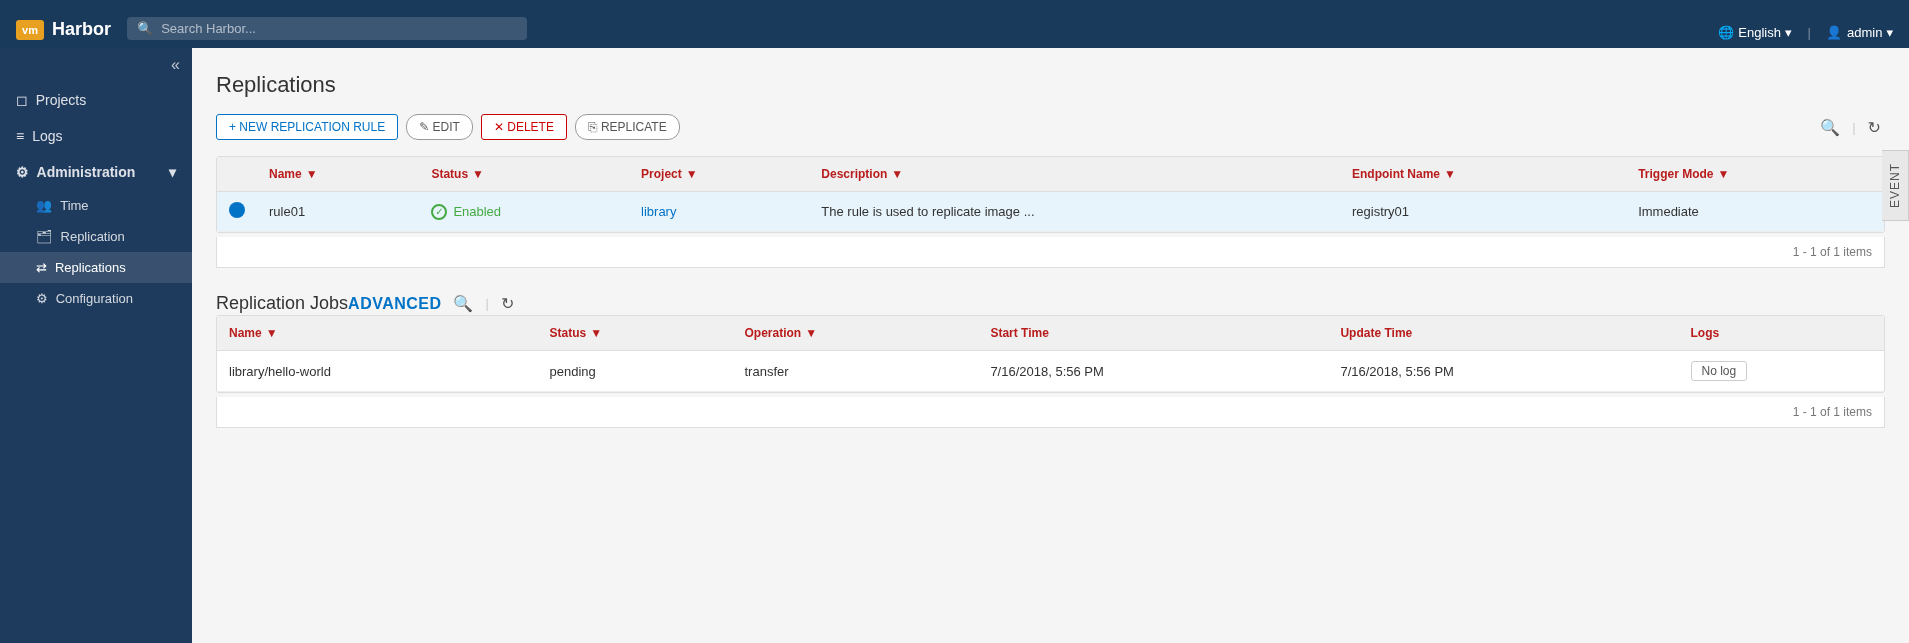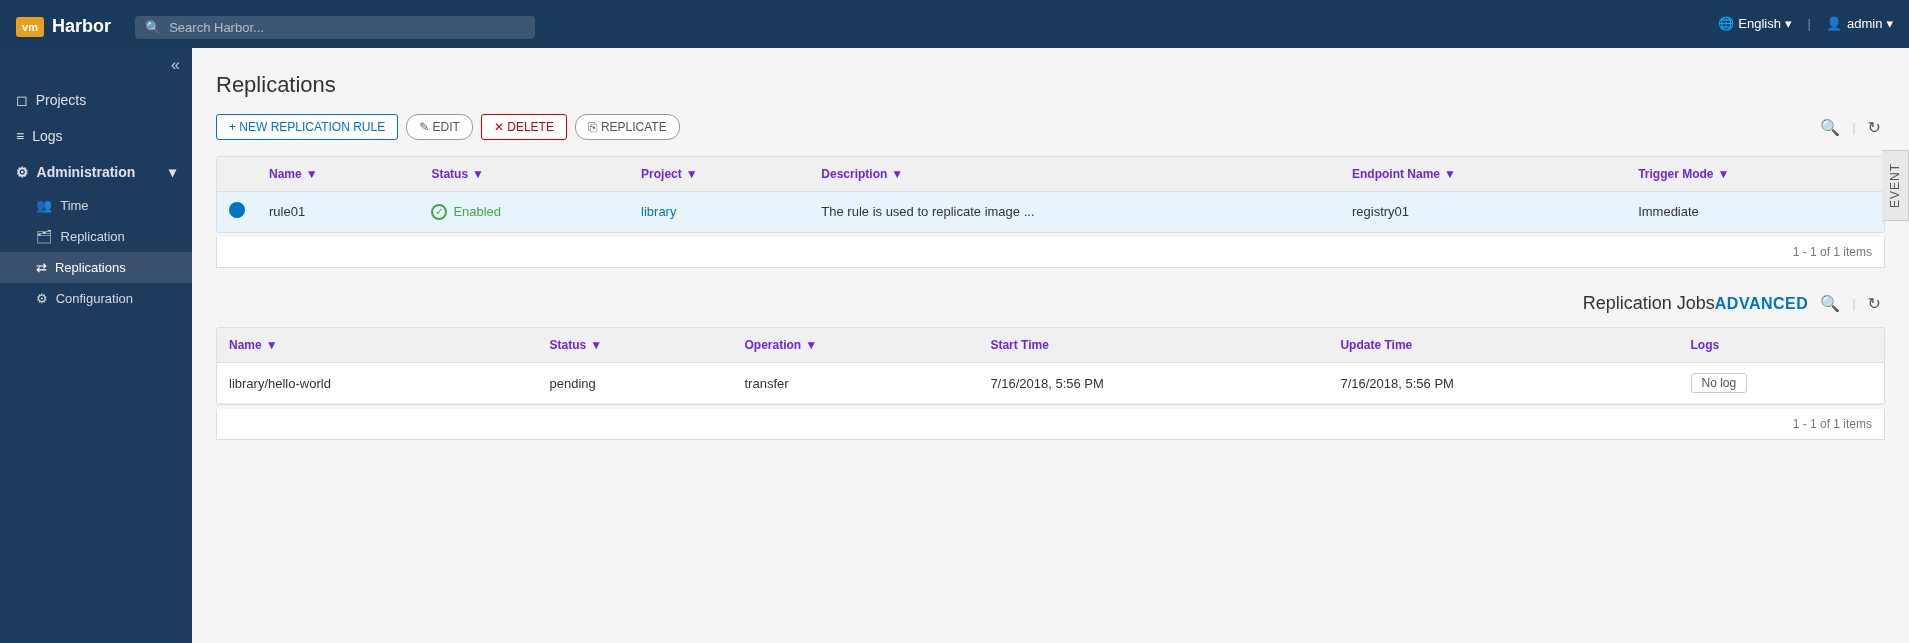--- a/index.html
+++ b/index.html
@@ -3,24 +3,24 @@
   <meta charset="utf-8">
   <style>
     * { box-sizing: border-box; margin: 0; padding: 0; }
     body { font-family: Arial, sans-serif; font-size: 13px; color: #333; background: #f5f5f5; display: flex; flex-direction: column; height: 643px; overflow: hidden; }
 
     
     .top-nav {
       background: #1a3a5c;
       height: 48px;
       display: flex;
-      align-items: flex-start;
-      padding: 16px 16px;
+      align-items: flex-end;
+      padding: 8px 16px;
       flex-shrink: 0;
-      gap: 24px;
+      gap: 16px;
       z-index: 10;
     }
     .nav-logo {
       display: flex;
       align-items: center;
       gap: 8px;
       color: white;
       font-size: 18px;
       font-weight: bold;
     }
@@ -210,21 +210,21 @@
     }
     thead tr {
       background: #f0f0f0;
       border-bottom: 1px solid #ddd;
     }
     thead th {
       padding: 10px 12px;
       text-align: left;
       font-size: 12px;
       font-weight: 600;
-      color: #6d28d9;
+      color: #b91c1c;
     }
     thead th .th-inner {
       display: flex;
       align-items: center;
       gap: 4px;
     }
     tbody tr {
       border-bottom: 1px solid #eee;
     }
     tbody tr.selected { background: #e8f4fb; }
@@ -265,22 +265,22 @@
       height: 16px;
       border-radius: 50%;
       background: #0073c6;
       display: inline-block;
     }
 
     
     .section-header {
       display: flex;
       align-items: center;
-      justify-content: flex-end;
-      margin-bottom: 12px;
+      justify-content: flex-start;
+      margin-bottom: 0;
       margin-top: 24px;
     }
     .section-title {
       font-size: 18px;
       font-weight: 400;
       color: #333;
     }
     .section-actions {
       display: flex;
       align-items: center;

